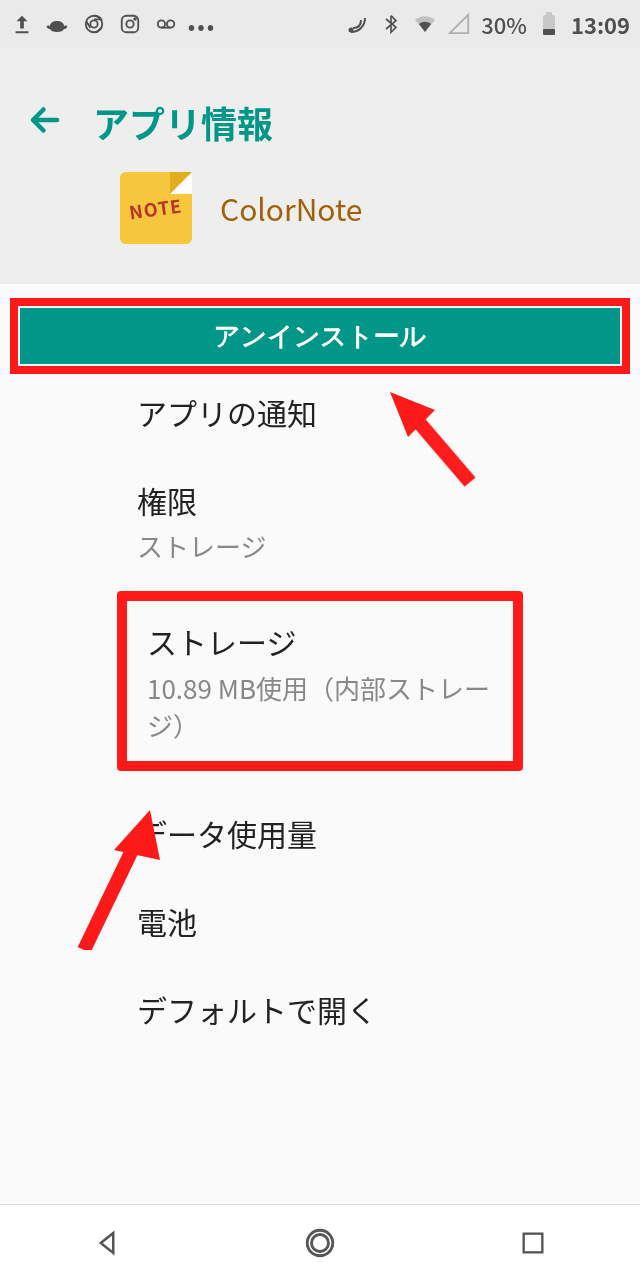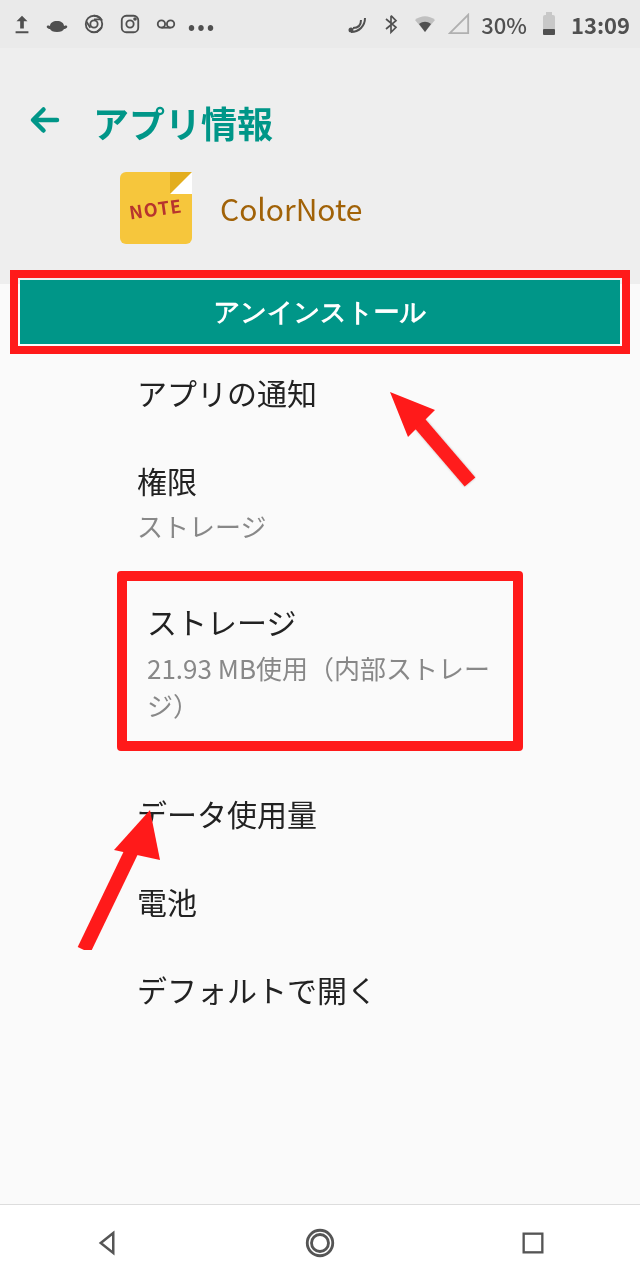--- a/index.html
+++ b/index.html
@@ -21,21 +21,21 @@
   
   .app-header { background: #eeeeee; padding: 24px 24px 40px 120px; display: flex; align-items: center; gap: 28px; }
   .app-icon { width: 72px; height: 72px; background: #f6c63c; border-radius: 6px; position: relative; display:flex; align-items:center; justify-content:center; }
   .app-icon::before { content:""; position:absolute; right:0; top:0; width:22px; height:22px; background: linear-gradient(135deg,#e3ae1e 49%, #fff 51%); }
   .app-icon span { color:#b7342e; font-weight:700; font-size:18px; transform: rotate(-8deg); letter-spacing:1px; }
   .app-meta .app-name { font-size: 30px; color: #a16207; }
   .app-meta .app-status { font-size: 26px; color: #888; margin-top: 4px; }
 
   
   .btn-row { display:flex; gap:16px; padding: 0 20px; margin-top: -4px; }
-  .btn { flex:1; height: 64px; background:#009688; color:#fff; font-size:26px; font-weight:700; display:flex; align-items:center; justify-content:center; border:none; position:relative; }
+  .btn { flex:1; height: 56px; background:#009688; color:#fff; font-size:26px; font-weight:700; display:flex; align-items:center; justify-content:center; border:none; position:relative;margin-top:28px; }
   .hi-red { outline: 8px solid #ff1a1a; outline-offset: 2px; }
   .hi-red-block { border: 10px solid #ff1a1a; border-radius:4px; }
 
   .content { background:#fafafa; padding: 4px 13px 0; }
   .row { padding: 22px 0 22px 124px; }
   .row .t1 { font-size: 30px; color:#222; }
   .row .t2 { font-size: 26px; color:#888; margin-top:6px; line-height:1.35; padding-right: 32px;}
 
   .storage-item { margin: 6px 104px 18px 104px; padding: 18px 20px; }
   .storage-item .t1 { font-size:30px; color:#222; }
@@ -150,21 +150,21 @@
     <div class="row">
       <div class="t1">アプリの通知</div>
     </div>
     <div class="row">
       <div class="t1">権限</div>
       <div class="t2">ストレージ</div>
     </div>
 
     <div class="storage-item hi-red-block">
       <div class="t1">ストレージ</div>
-      <div class="t2">21.93 MB使用（内部ストレージ）</div>
+      <div class="t2">10.89 MB使用（内部ストレージ）</div>
     </div>
 
     <div class="row">
       <div class="t1">データ使用量</div>
     </div>
     <div class="row">
       <div class="t1">電池</div>
     </div>
     <div class="row" style="padding-bottom:8px">
       <div class="t1">デフォルトで開く</div>

